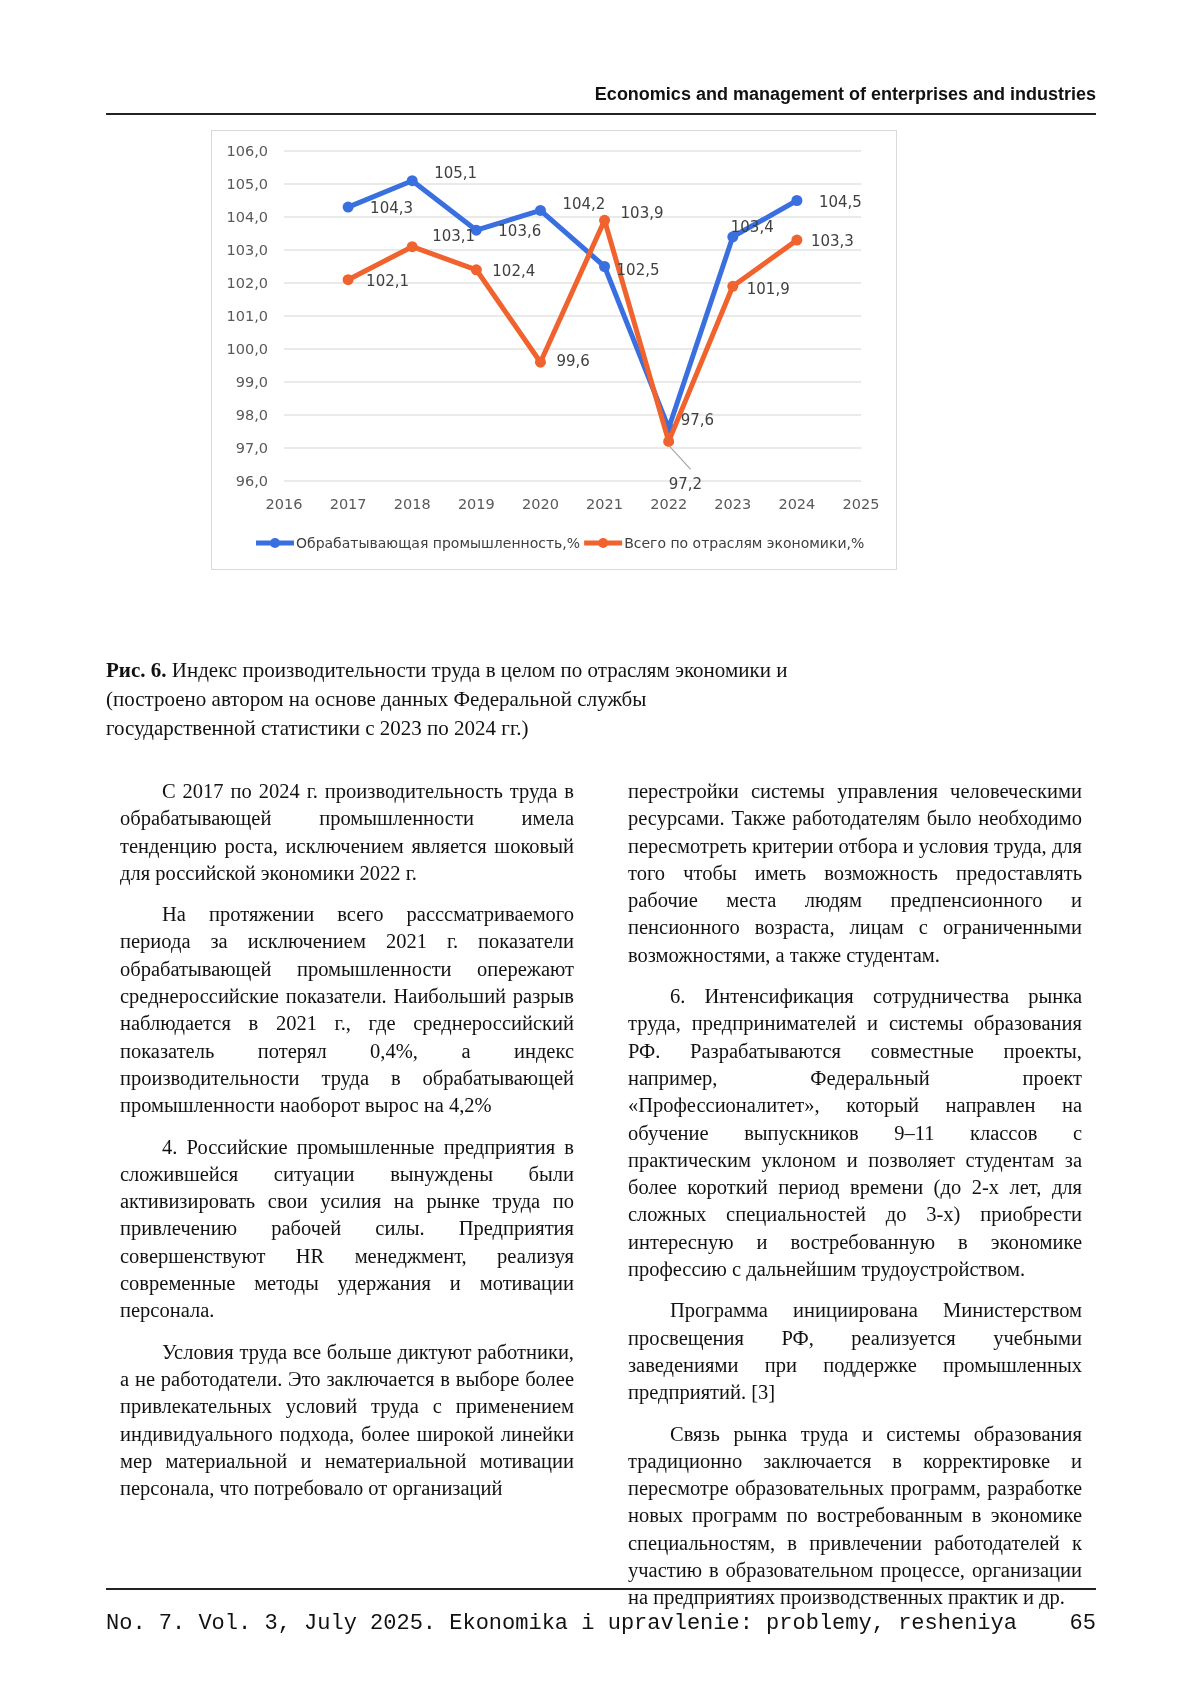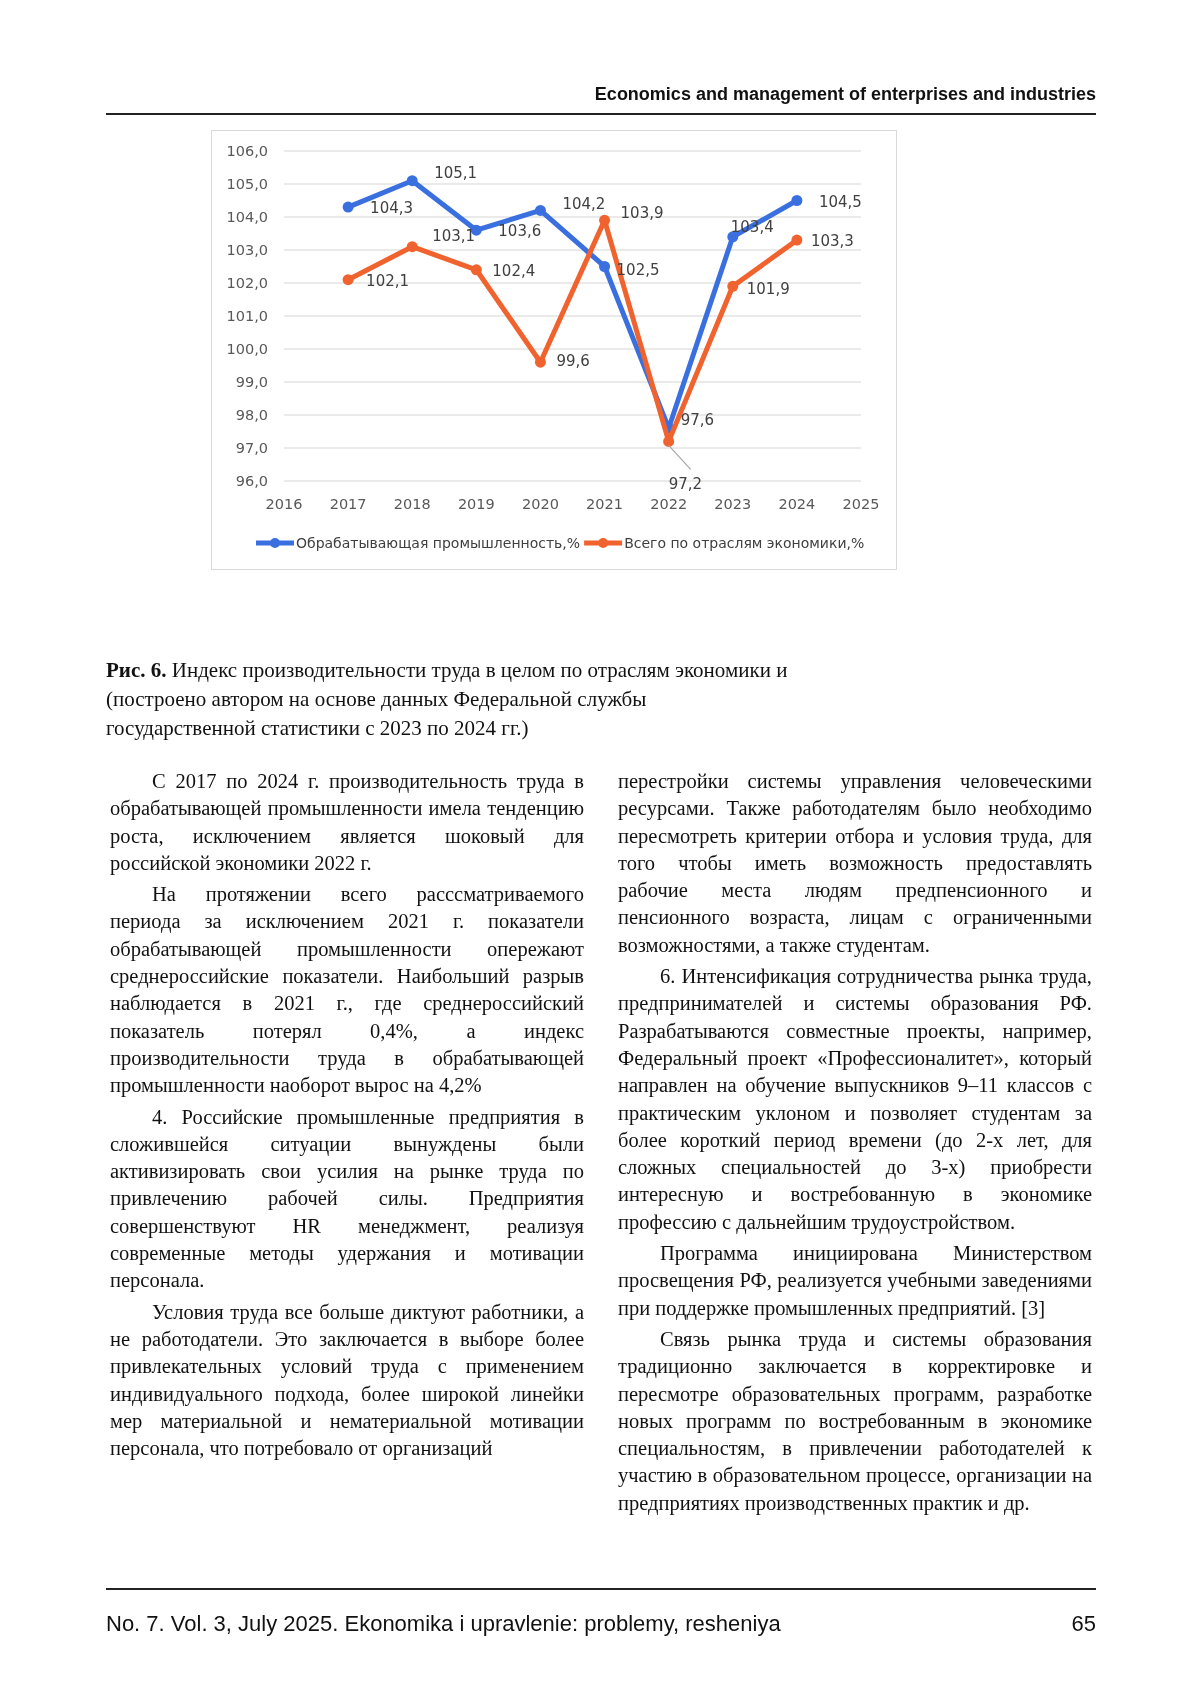--- a/index.html
+++ b/index.html
@@ -20,27 +20,27 @@
     position: absolute; left: 106px; width: 990px; top: 628px;
     font-family: "Liberation Serif", serif; font-size: 21px;
     line-height: 29px; color: #111; margin-top: 28px;
   }
   .caption b { font-weight: bold; }
   .col {
     position: absolute; top: 764px; width: 482px;
     font-family: "Liberation Serif", serif; font-size: 20.5px; line-height: 27.3px;
     color: #111; text-align: justify;
   }
-  .col p { margin: 4px; text-indent: 42px; }
+  .col p { margin: 14px; text-indent: 42px; }
   .col p.noindent { text-indent: 0; }
   .col-left { left: 106px; }
   .col-right { left: 614px; }
   .footer {
     position: absolute; left: 106px; width: 990px; top: 1611px;
-    font-family: Liberation Sans, sans-serif; font-size: 22px; color: #111;
+    font-family: Liberation Mono, monospace; font-size: 22px; color: #111;
     display: flex; justify-content: space-between;
   }
 </style>
 </head>
 <body>
 
 <div class="page">
 
   <div class="running-head">Economics and management of enterprises and industries</div>
   <div class="rule" style="top:113px;"></div>

